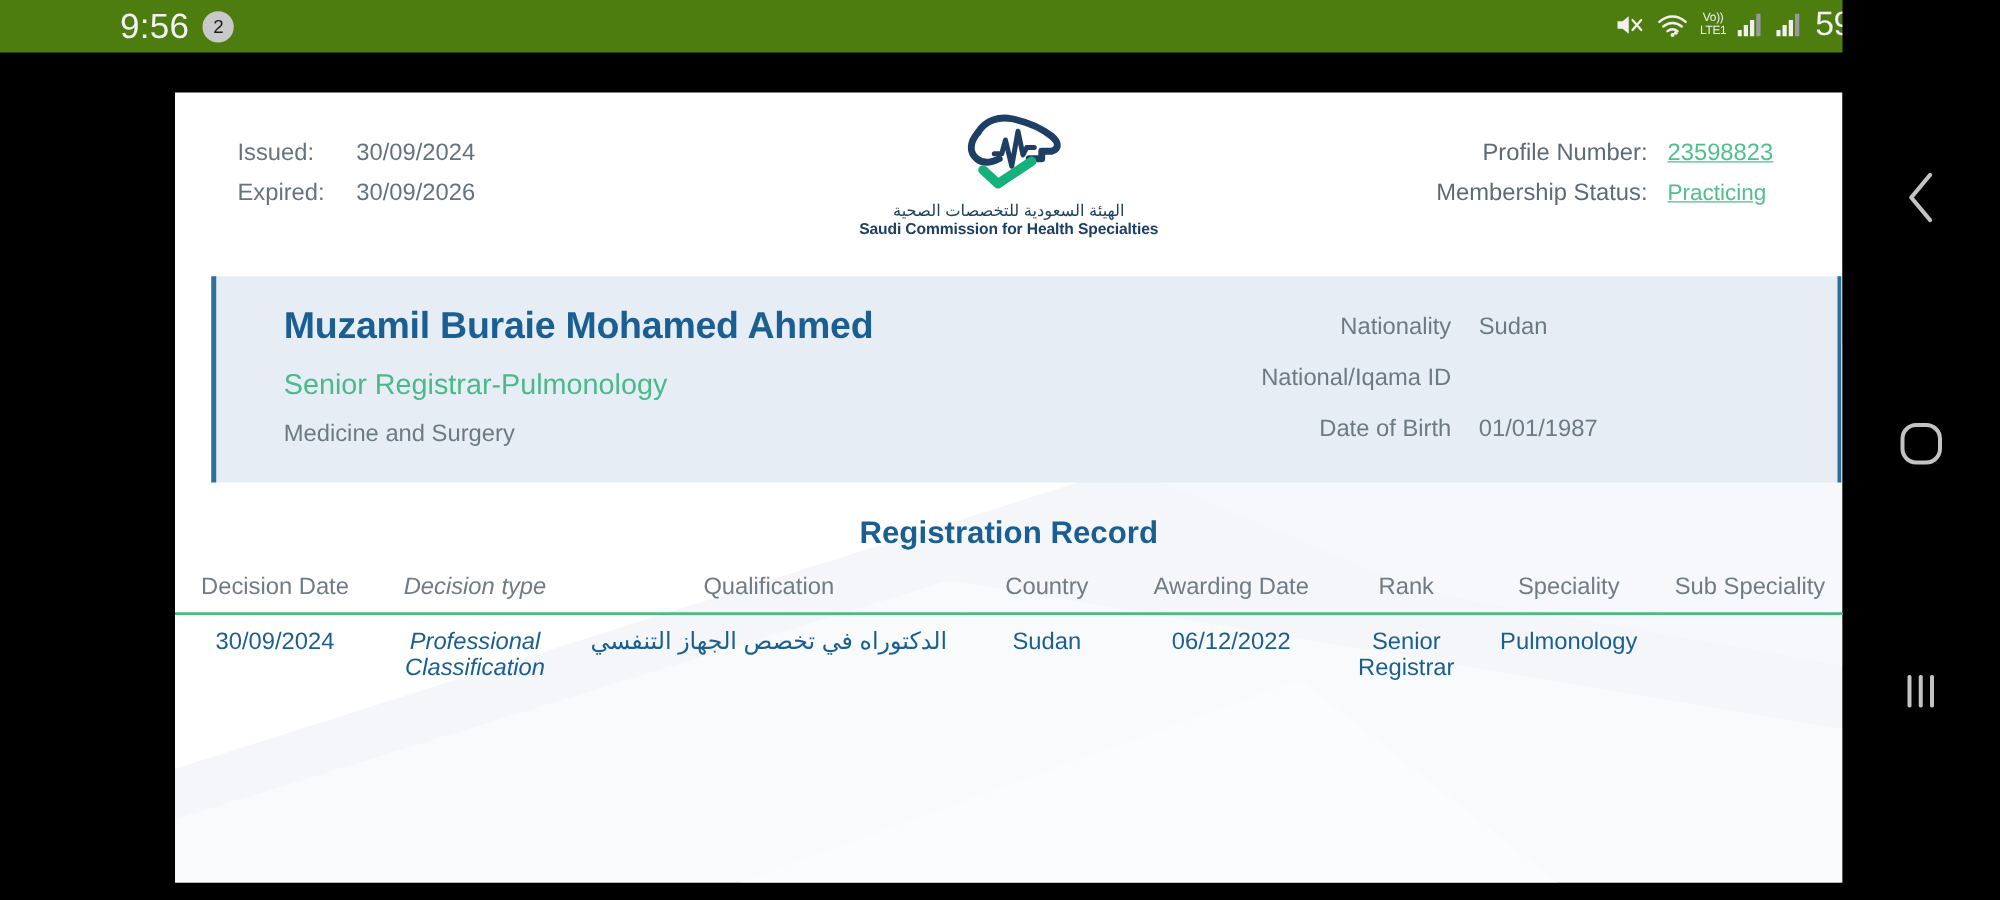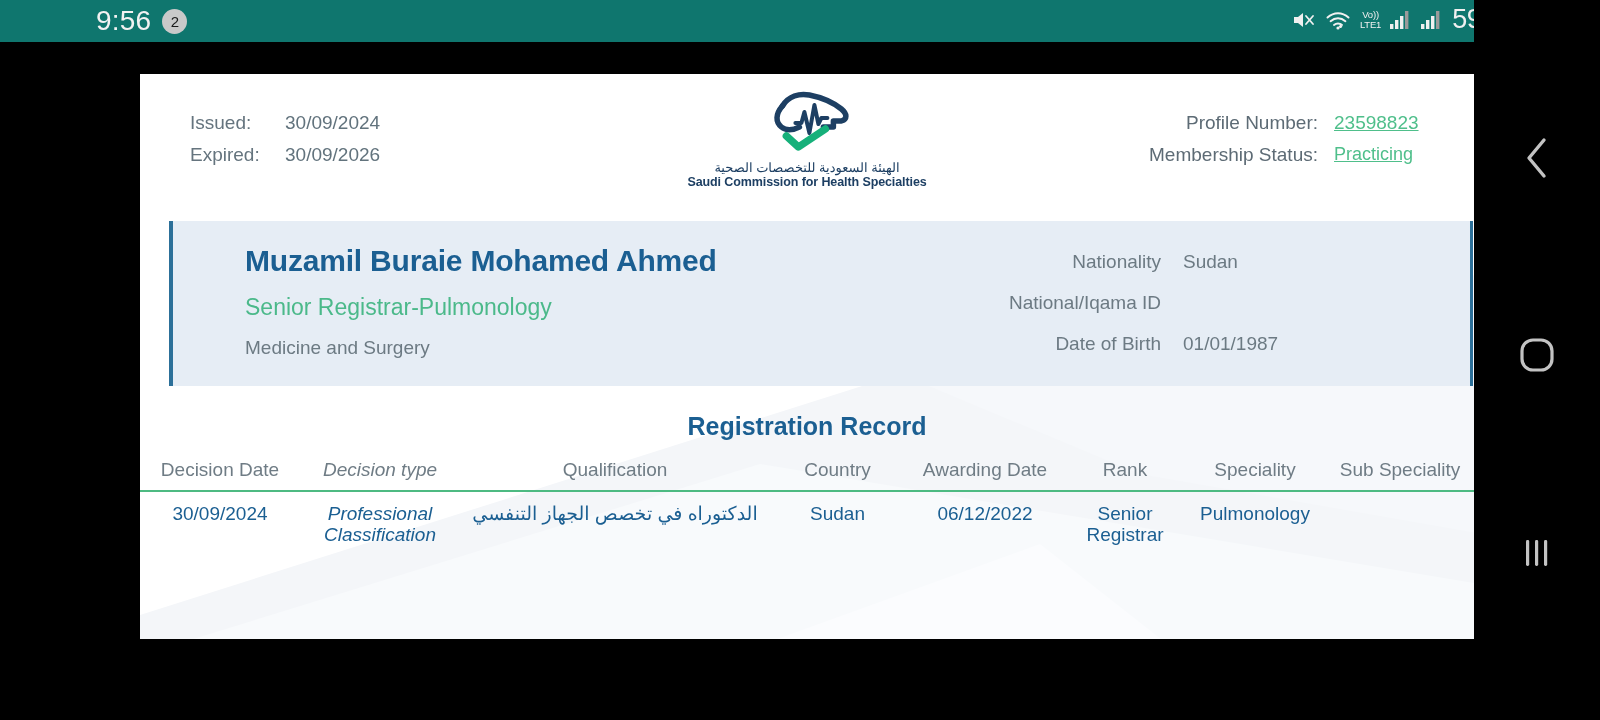--- a/index.html
+++ b/index.html
@@ -7,21 +7,21 @@
     width: 1600px; height: 720px;
     background: #000;
     font-family: "Liberation Sans", sans-serif;
     overflow: hidden;
   }
   #screen { position: relative; width: 1600px; height: 720px; background: #000; }
 
   
   .statusbar {
     position: absolute; top: 0; left: 0; width: 1600px; height: 42px;
-    background: #0f766e; color: #fff;
+    background: #4d7c0f; color: #fff;
   }
   .sb-left { position: absolute; left: 96px; top: 5px; display: flex; align-items: center; gap: 11px; }
   .sb-clock { font-size: 28px; letter-spacing: .2px; color: #f2f2f2; }
   .sb-badge {
     width: 25px; height: 25px; border-radius: 50%;
     background: #c9c9c9; color: #1b1b1b;
     font-size: 15px; display: flex; align-items: center; justify-content: center;
   }
   .sb-right {
     position: absolute; right: 70px; top: 4px;
@@ -33,21 +33,21 @@
 
   
   .titlebar {
     position: absolute; top: 42px; left: 66px; width: 1408px; height: 32px;
     background: #1b1b1b; color: #e8e8e8;
     font-size: 19px; display: flex; align-items: center; justify-content: center;
   }
 
   
   .page {
-    position: absolute; top: 74px; left: 140px; width: 1334px; height: 565px;
+    position: absolute; top: 74px; left: 140px; width: 1334px; height: 632px;
     background: #ffffff; overflow: hidden;
   }
   .watermark { position: absolute; inset: 0; pointer-events: none; }
 
   .docinner { position: relative; z-index: 2; width: 100%; height: 100%; }
 
   
   .hdr { position: relative; height: 118px; }
   .hdr-left { position: absolute; left: 50px; top: 38px; font-size: 19px; color: #65747e; }
   .hdr-left .row { display: flex; margin-bottom: 10px; }
@@ -66,21 +66,21 @@
 
   
   .card {
     position: relative; margin: 29px 1px 0 29px; height: 165px;
     background: #e6edf5; border-left: 4px solid #2c7099;
     box-shadow: inset 0 0 0 0 transparent;
   }
   .card::after {
     content:""; position:absolute; right:0; top:0; bottom:0; width:3px; background:#2c7099;
   }
-  .card-left { position: absolute; left: 72px; top: 23px; }
+  .card-left { position: absolute; left: 54px; top: 23px; }
   .card-name { font-size: 30px; font-weight: bold; color: #1b5f92; letter-spacing: -.2px; }
   .card-role { font-size: 23px; color: #4bb98a; margin-top: 16px; }
   .card-degree { font-size: 19px; color: #6c7a83; margin-top: 16px; }
 
   .card-right { position: absolute; right: 140px; top: 30px; font-size: 19px; color: #6c7a83; }
   .cr-row { display: flex; align-items: baseline; justify-content: flex-end; margin-bottom: 19px; }
   .cr-lbl { text-align: right; }
   .cr-val { width: 150px; text-align: left; margin-left: 22px; color: #6c7a83; }
 
   

